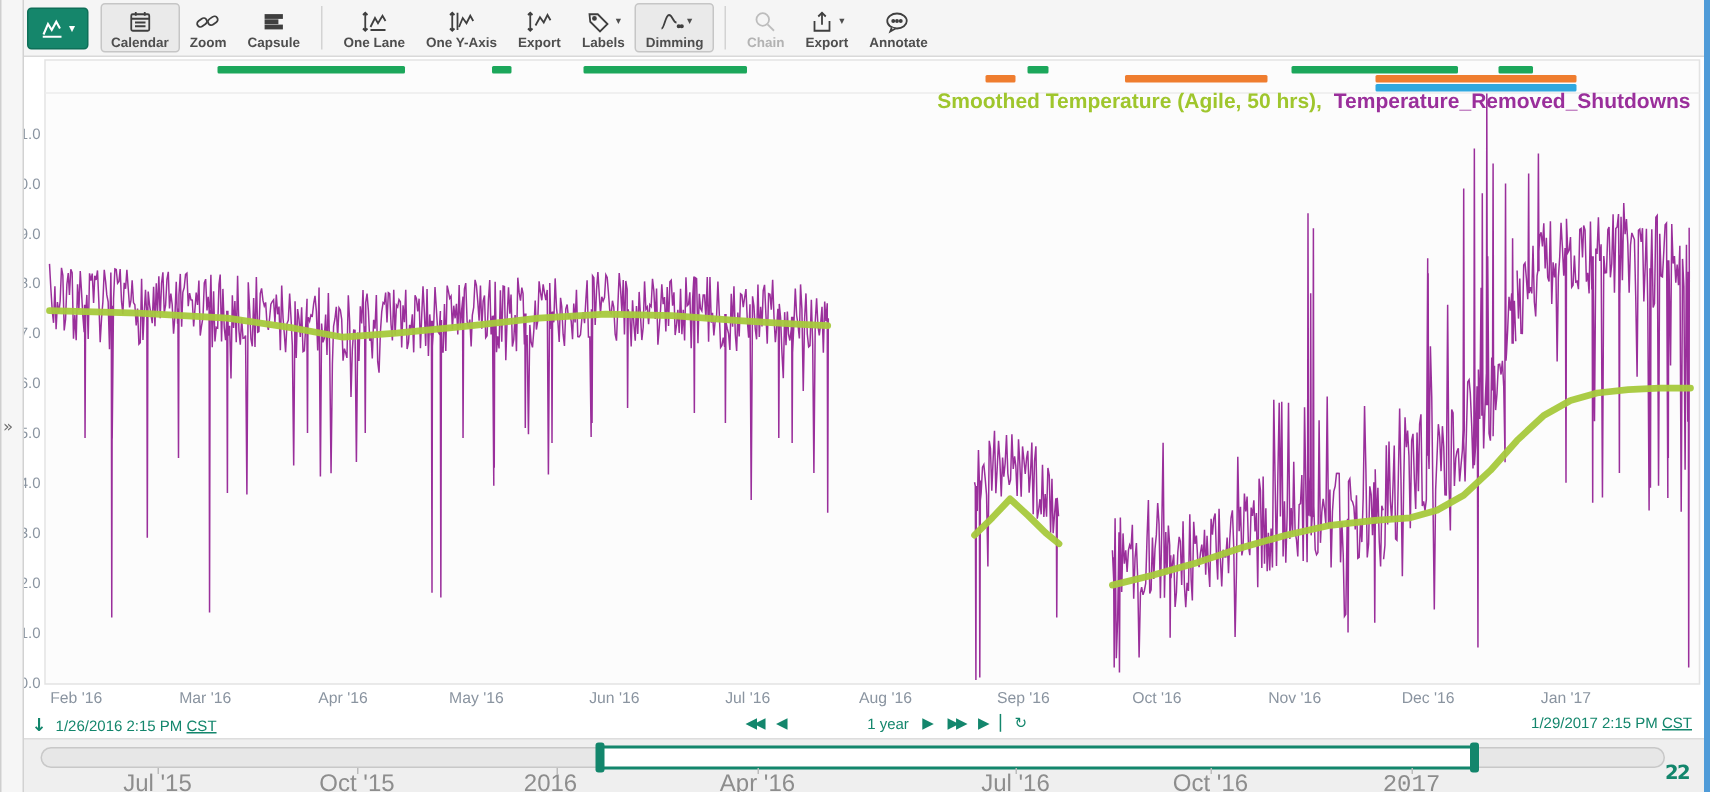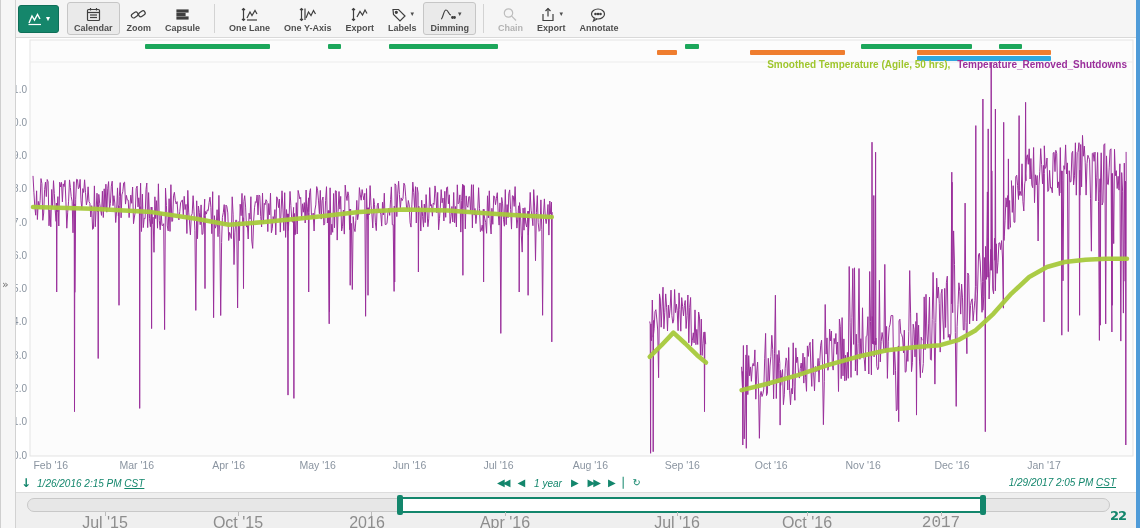--- a/index.html
+++ b/index.html
@@ -25,34 +25,34 @@
         background:transparent;cursor:pointer;}
   .tbtn .ico{height:17px;display:flex;align-items:center;}
   .tbtn .lbl{font-size:9px;color:#4e4e4e;line-height:10px;white-space:nowrap;font-weight:bold;}
   .tbtn.active{background:#eaeaea;border-color:#c6c6c6;}
   .tbtn.disabled .lbl{color:#b3b3b3;}
   .tbtn.disabled svg *{stroke:#bdbdbd !important;fill-opacity:.4;}
   .tsep{width:1px;height:29px;background:#d3d3d3;margin:0 7px;}
   .caret-s{font-size:7px;color:#4e4e4e;font-family:"DejaVu Sans",sans-serif;margin-left:1px;}
   
   #chart-svg{position:absolute;left:0;top:37px;width:1140px;height:437px;}
-  .legend{position:absolute;top:59px;right:13px;font-size:10px;font-weight:600;z-index:5;}
+  .legend{position:absolute;top:59px;right:13px;font-size:14px;font-weight:600;z-index:5;}
   .leg-green{color:#9fc62d;cursor:pointer;}
   .leg-purple{color:#9a2f9b;cursor:pointer;}
   
-  .range-bar{position:absolute;left:15px;right:16px;top:474px;height:18px;background:#fff;font-size:10px;font-style:italic;}
+  .range-bar{position:absolute;left:15px;right:4px;top:474px;height:18px;background:#fff;font-size:10px;}
   .rb-left{position:absolute;left:6px;top:0;line-height:18px;color:#13866c;}
   .rb-right{position:absolute;right:8px;top:0;line-height:18px;color:#13866c;}
   .dl-ico{font-family:"DejaVu Sans",sans-serif;font-weight:bold;font-size:12px;margin-right:6px;cursor:pointer;}
   .tz{text-decoration:underline;cursor:pointer;}
   .rb-date{cursor:pointer;}
   .rb-center{position:absolute;left:482px;top:0;height:18px;display:flex;align-items:center;gap:9px;color:#13866c;}
   .nav-g{font-family:"DejaVu Sans",sans-serif;font-size:10px;cursor:pointer;line-height:18px;}
   .nav-g.dbl{letter-spacing:-2px;}
-  .nav-dur{font-size:10px;cursor:pointer;}
+  .nav-dur{font-size:10px;cursor:pointer;margin-left:44px;}
   
   .timebar{position:absolute;left:15px;right:4px;top:492px;height:36px;background:#efefef;border-top:1px solid #ddd;}
   .tb-track{position:absolute;left:12px;top:5px;width:1083px;height:14px;background:#e7e7e7;
             border:1px solid #c8c8c8;border-radius:7px;box-sizing:border-box;cursor:pointer;}
   .tb-sel{position:absolute;top:4px;height:16px;background:#fff;border:2px solid #13866c;
           border-radius:2px;box-sizing:border-box;cursor:grab;}
   .tb-handle{position:absolute;top:2px;width:6px;height:20px;background:#13866c;border-radius:2px;cursor:ew-resize;}
   .tb-label{position:absolute;top:21px;font-size:16px;color:#8d8d8d;transform:translateX(-50%);white-space:nowrap;}
   .tb-tick{position:absolute;top:19px;width:1px;height:4px;background:#bbb;}
   .tb-corner{position:absolute;left:1095px;top:3px;color:#13866c;font-weight:bold;font-size:13px;
@@ -254,21 +254,21 @@
     <span class="rb-center" id="nav-group">
         <span class="nav-g dbl">◀◀</span>
         <span class="nav-g">◀</span>
         <span class="nav-dur">1 year</span>
         <span class="nav-g">▶</span>
         <span class="nav-g dbl">▶▶</span>
         <span class="nav-g">▶▕</span>
         <span class="nav-g">↻</span>
       </span>
     <span class="rb-right">
-      <span class="rb-date">1/29/2017 2:05 PM</span>&nbsp;<span class="tz">CST</span>
+      <span class="rb-date">1/29/2017 2:15 PM</span>&nbsp;<span class="tz">CST</span>
     </span>
   </div>
 
   <div class="timebar" id="timebar">
     <div class="tb-track" id="tb-track" style="left: 12px; width: 1083px;"></div>
     <div class="tb-sel" id="tb-sel" style="left: 385px; width: 583px;"></div>
     <div class="tb-handle" id="tb-h-left" style="left: 382px;"></div>
     <div class="tb-handle" id="tb-h-right" style="left: 965px;"></div>
     <span class="tb-corner">22</span>
   <span class="tb-tick" style="left: 90px;"></span>

